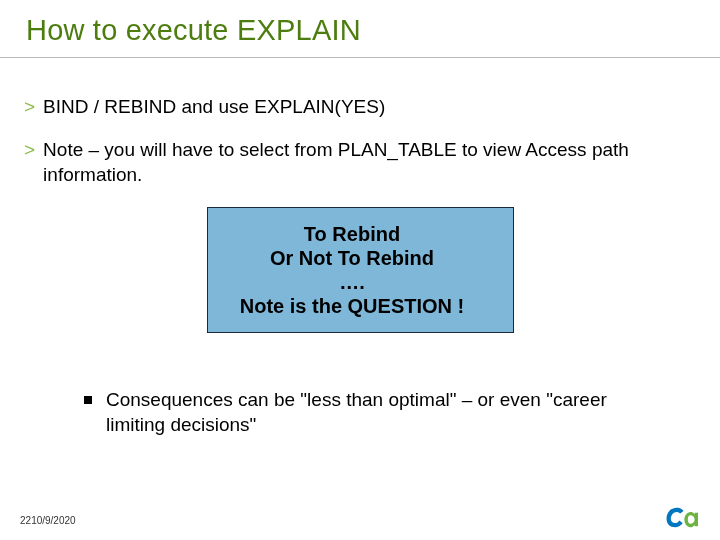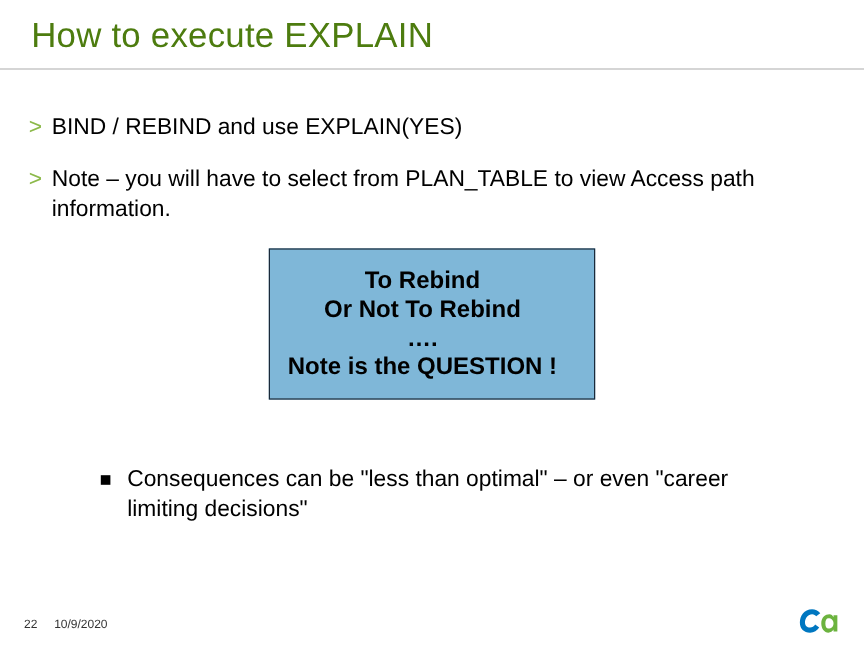--- a/index.html
+++ b/index.html
@@ -40,21 +40,21 @@
     font-weight: 400;
     margin-right: 8px;
     font-size: 19px;
     line-height: 1.32;
   }
   .bullet .txt {
     flex: 1;
   }
   .callout {
     margin: 20px auto 0 auto;
-    width: 272px;
+    width: 307px;
     border: 1px solid #1a2a3a;
     background: #7fb7d8;
     text-align: center;
     padding: 14px 24px 14px 8px;
   }
   .callout-line {
     font-weight: 700;
     color: #000;
     font-size: 20px;
     line-height: 1.2;
@@ -70,21 +70,21 @@
     width:8px; height:8px; background:#000; margin-top:9px; margin-right:14px; flex:0 0 auto;
   }
   .sub-bullet-row .txt { flex:1; padding-right:30px; }
   .footer {
     position: absolute;
     left: 20px;
     bottom: 14px;
     font-size: 10px;
     color: #333;
     display: flex;
-    gap: 14px;
+    gap: 0;
     align-items: baseline;
   }
   .logo {
     position: absolute;
     right: 22px;
     bottom: 10px;
     width: 34px;
     height: 26px;
   }
 </style>

